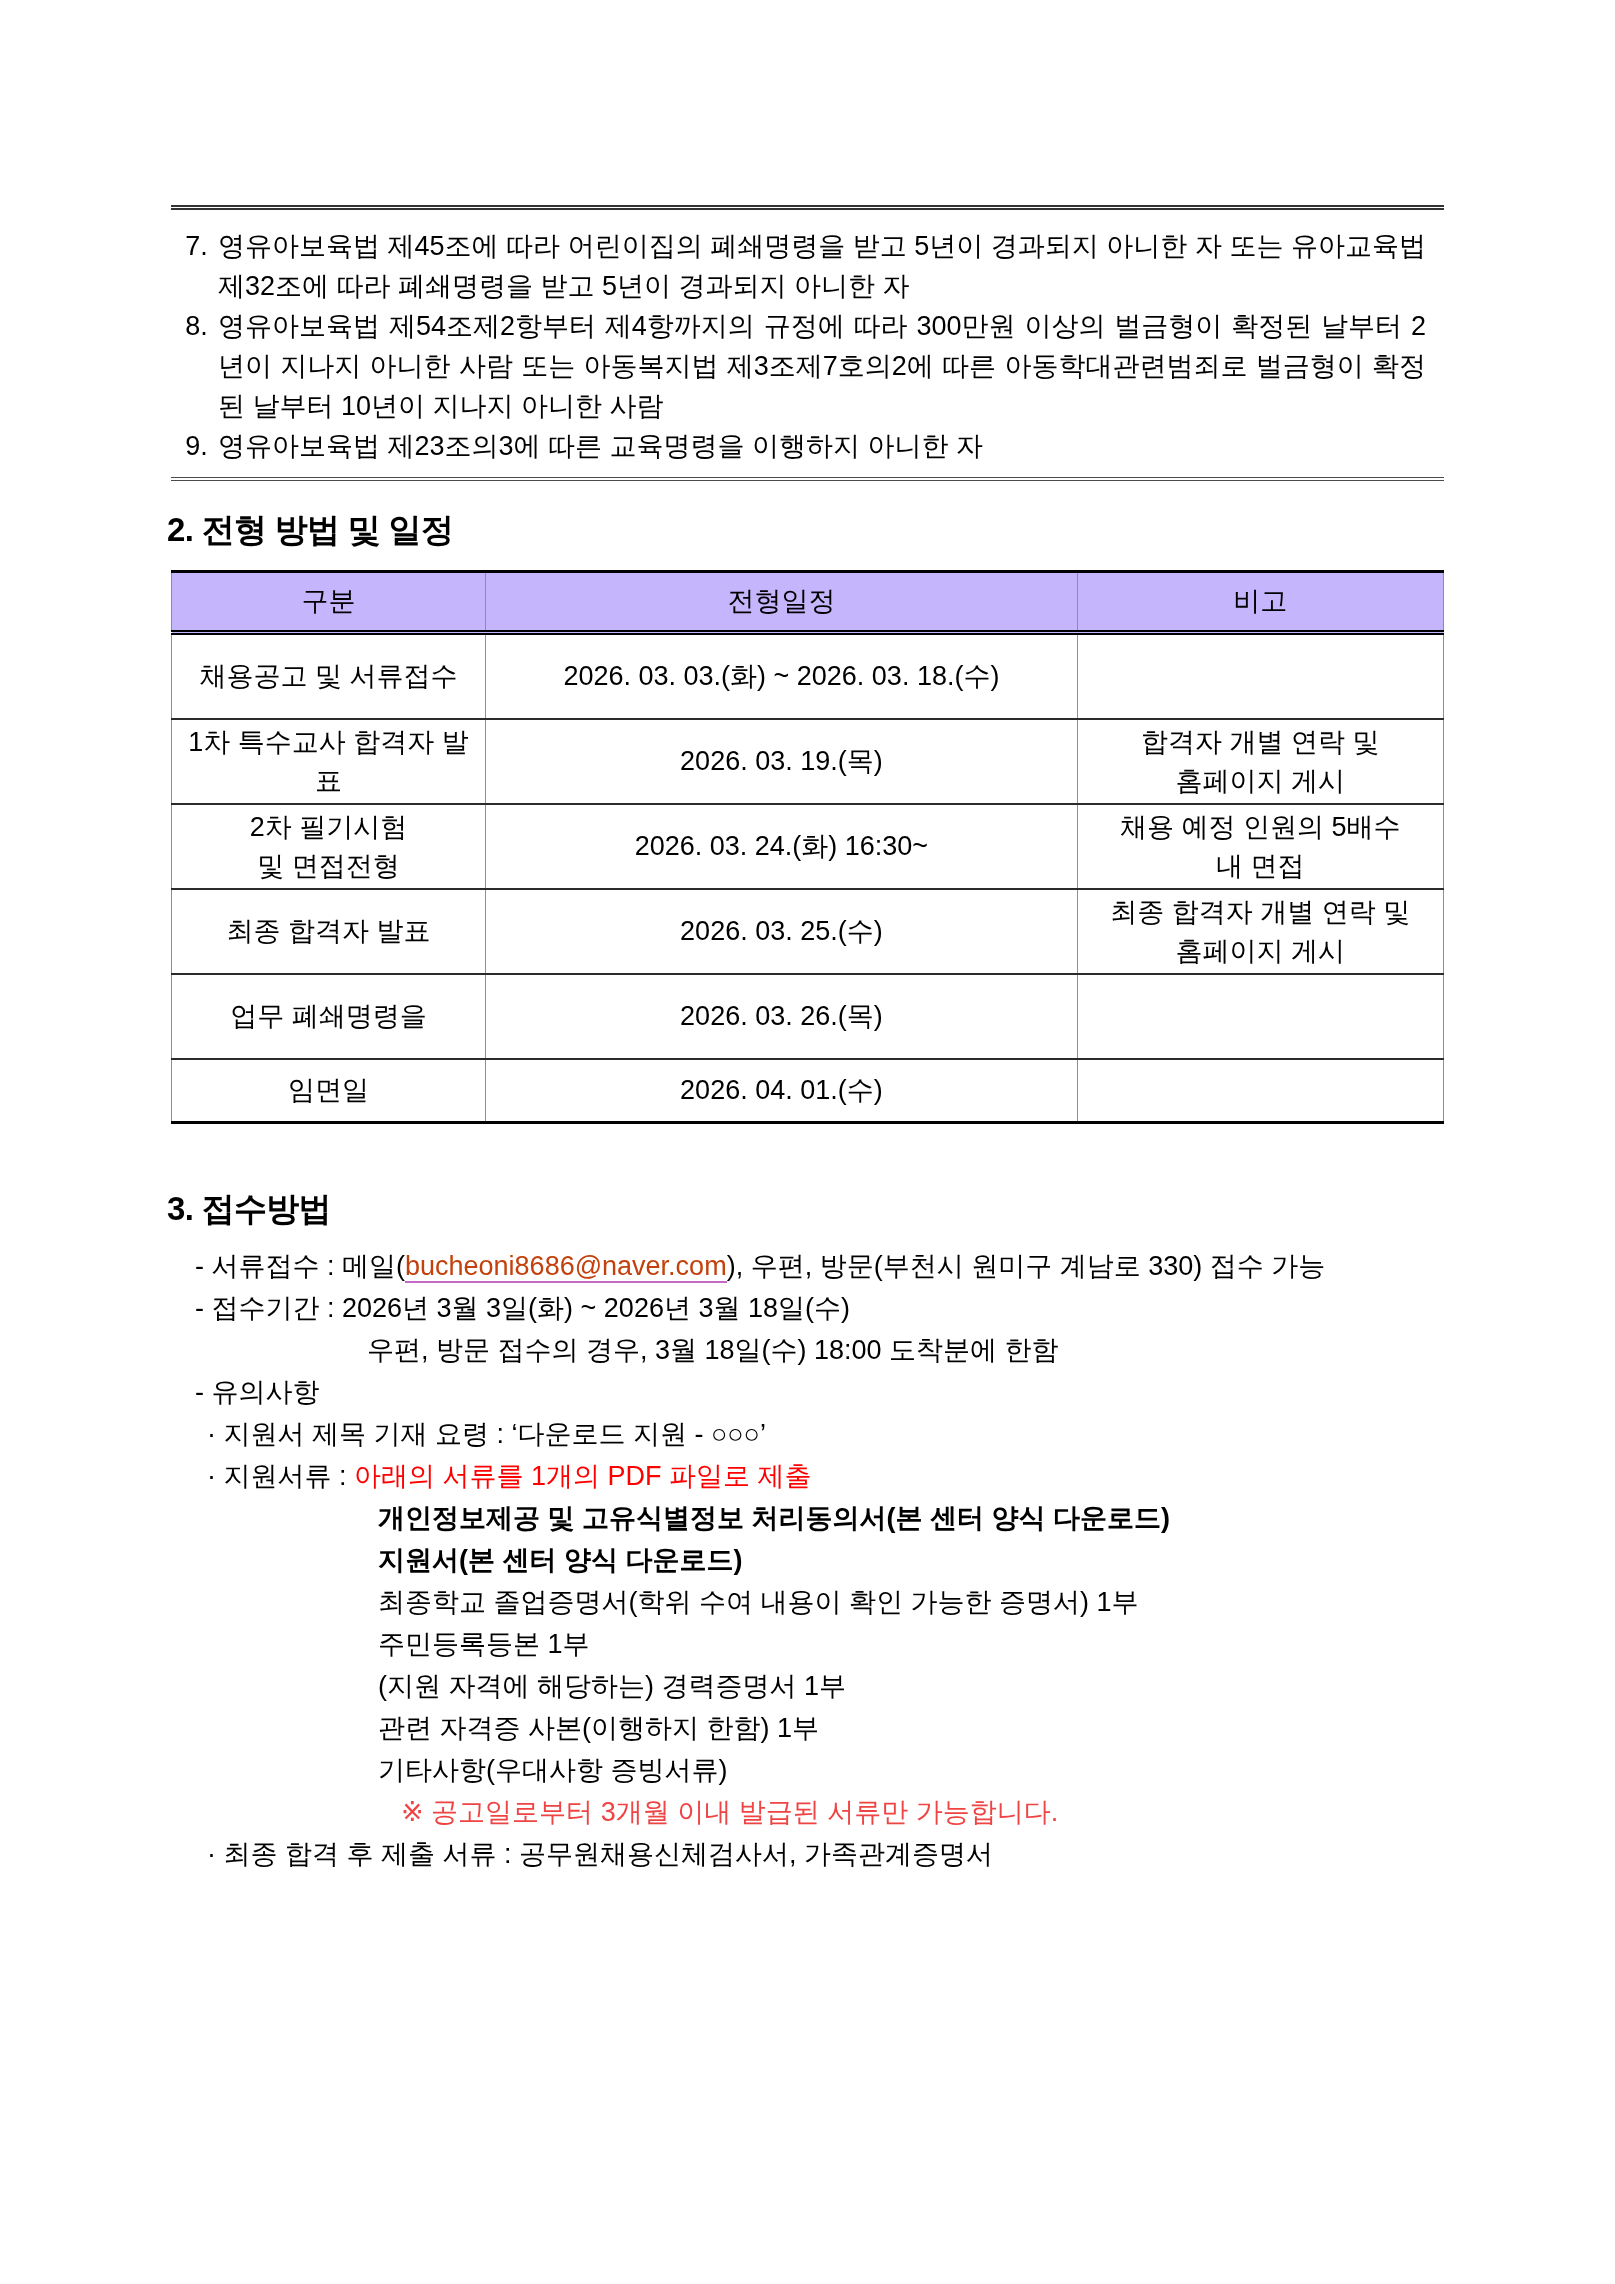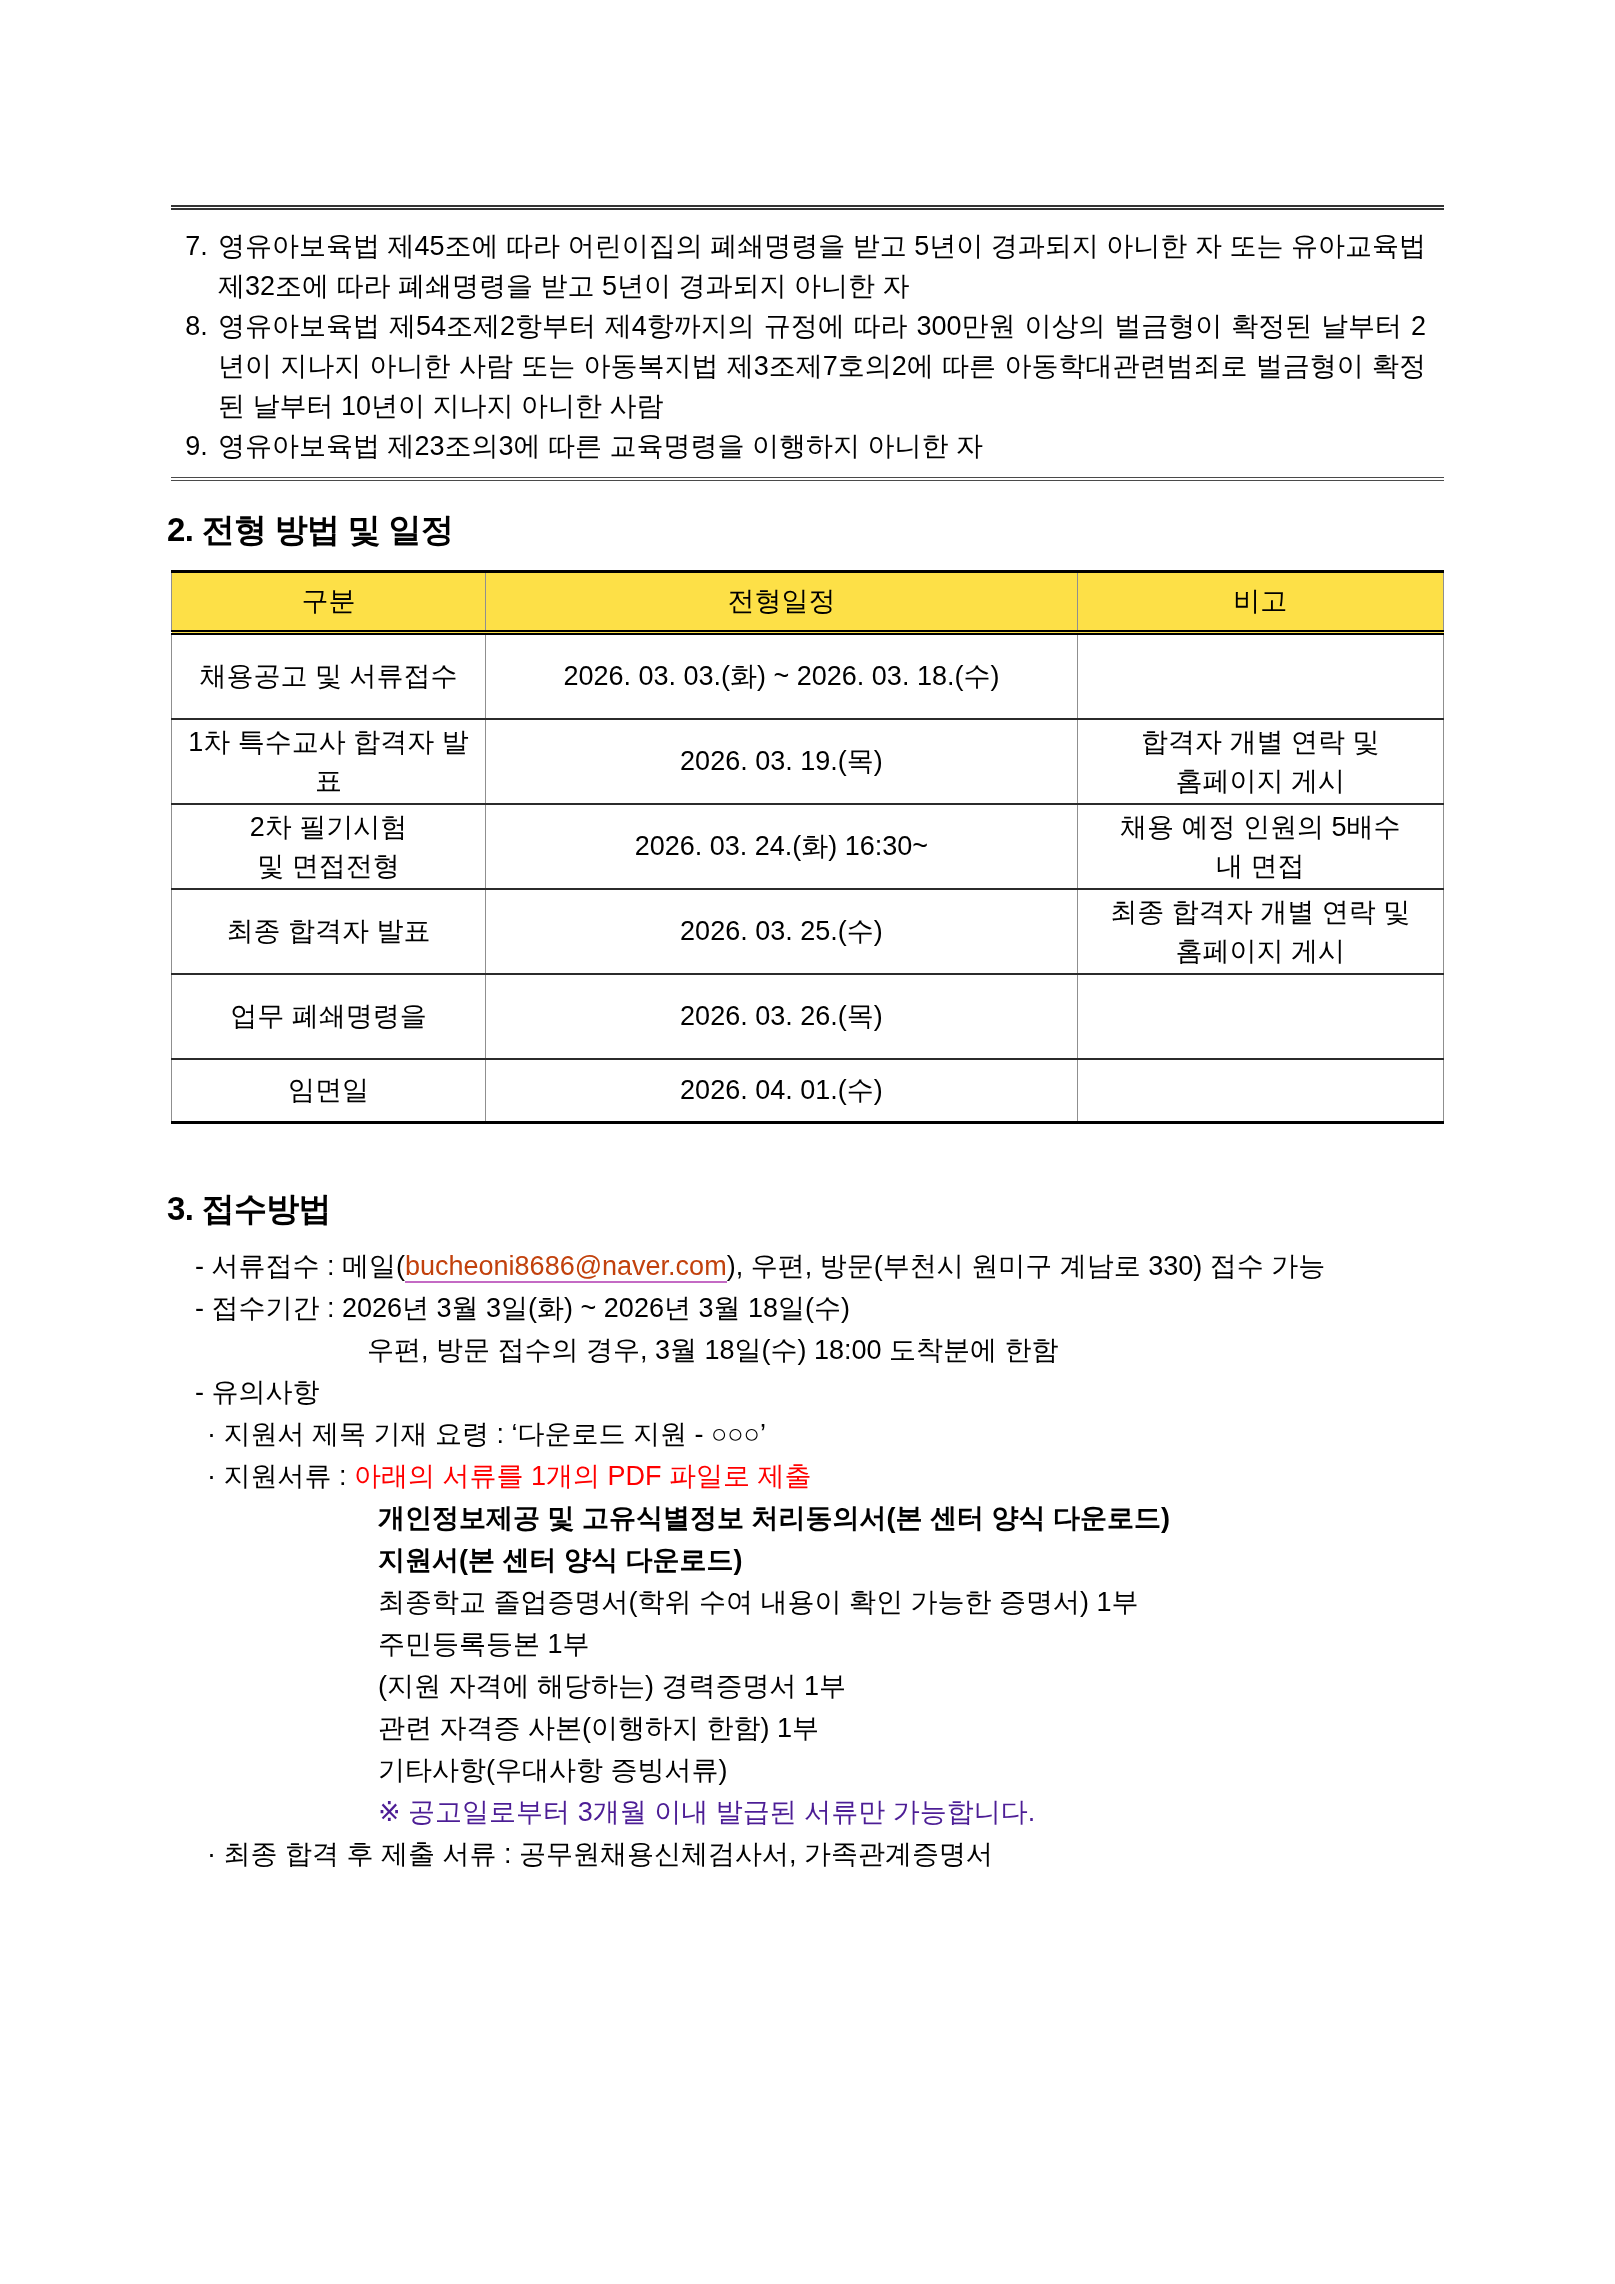--- a/index.html
+++ b/index.html
@@ -43,39 +43,39 @@
   table.sched th, table.sched td{
     border-left:1.3px solid #8f8f8f;
     border-right:1.3px solid #8f8f8f;
     border-top:2px solid #2b2b2b;
     border-bottom:2px solid #2b2b2b;
     font-size:27px;font-weight:normal;
     text-align:center;vertical-align:middle;
     line-height:39px;padding:0 3.9px;
   }
   table.sched thead th{
-    background:#fde047;
+    background:#c4b5fd;
     height:57px;
     border-bottom:5.9px double #000;
   }
   table.sched tbody td{height:83px;white-space:pre-line;}
   table.sched tbody tr:last-child td{height:61px;}
   .col-cat{width:24.7%;}
   .col-sched{width:46.5%;}
   .col-note{width:28.8%;}
 
   
   .method{margin-top:17px;}
   .mline{font-size:27px;line-height:42px;}
   .indent-1{padding-left:24px;}
   .indent-2{padding-left:36px;}
   .indent-3{padding-left:196px;}
   .indent-4{padding-left:207px;}
   .seg-bold{font-weight:bold;}
-  .seg-red{color:#4c1d95;}
+  .seg-red{color:#ef4444;margin-left:23px;}
   .seg-red-bold{color:#ff0000;font-weight:normal;}
   .seg-link{
     color:#c2410c;
     border-bottom:2px solid #c46ac4;
   }
 </style>
 </head>
 <body>
 
 <div class="content">

